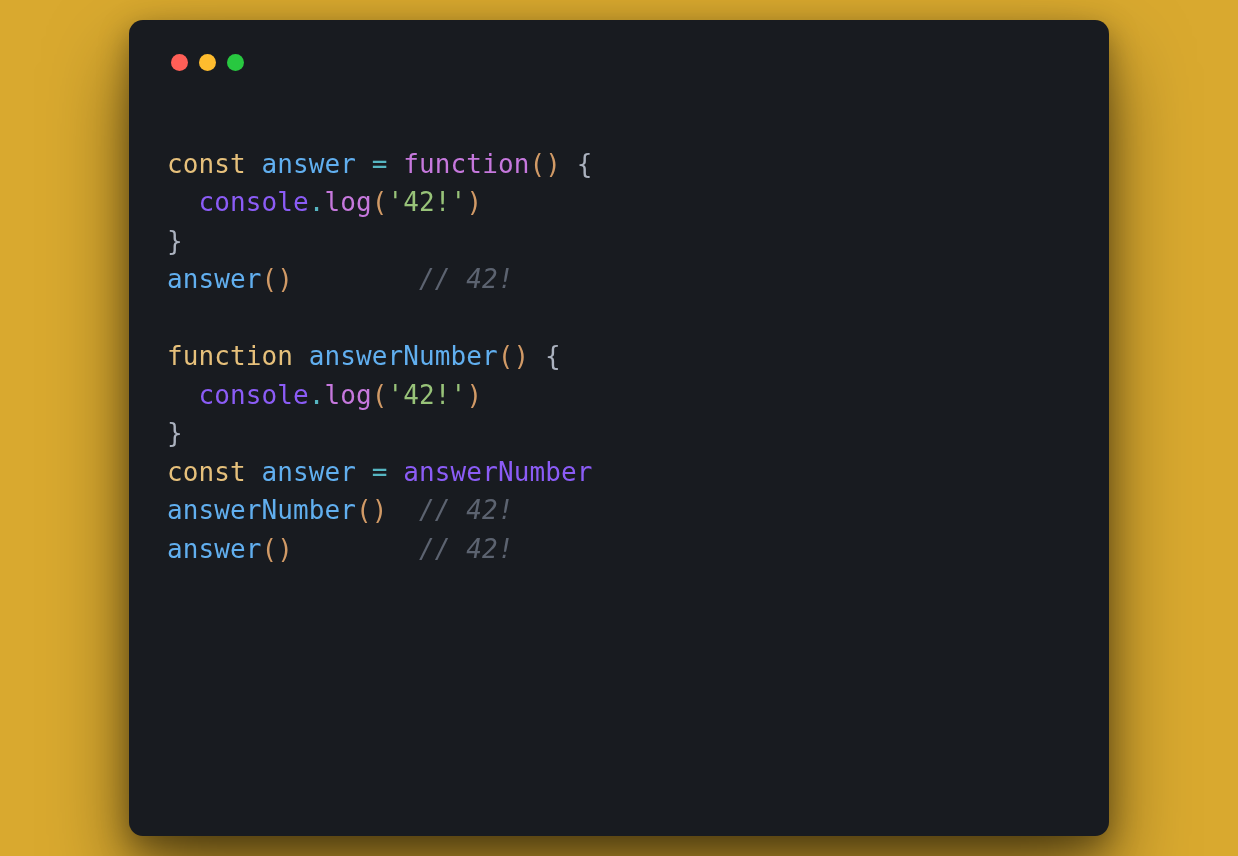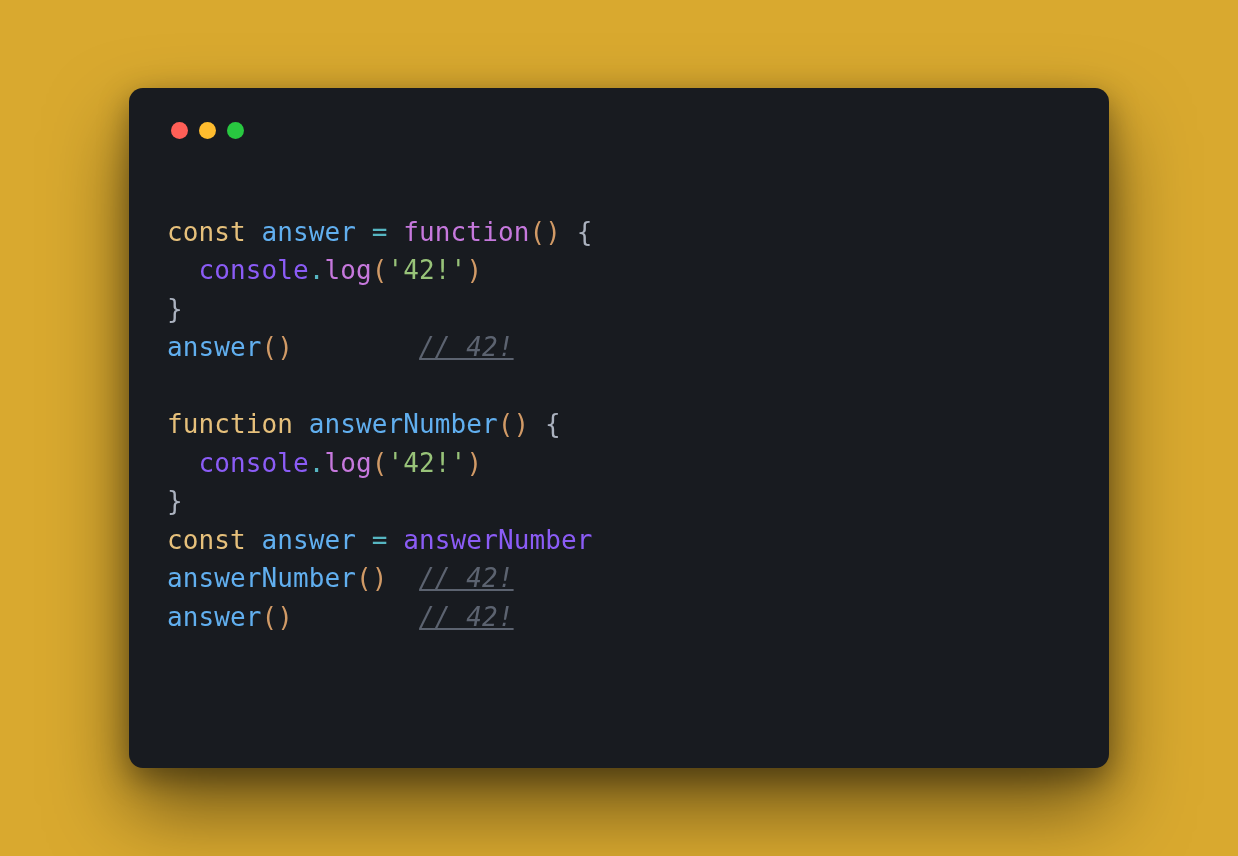--- a/index.html
+++ b/index.html
@@ -6,21 +6,21 @@
   html, body { width: 1238px; height: 856px; }
   body {
     background: #d9a92f;
     font-family: ui-monospace, SFMono-Regular, Menlo, Monaco, Consolas, monospace;
     display: flex;
     align-items: center;
     justify-content: center;
   }
   .window {
     width: 980px;
-    height: 680px;
+    height: 816px;
     background: #181b20;
     border-radius: 14px;
     box-shadow: 0 40px 80px rgba(0,0,0,0.5), 0 10px 30px rgba(0,0,0,0.35);
     padding: 30px 38px;
     position: relative;
   }
   .titlebar {
     display: flex;
     gap: 11px;
     align-items: center;
@@ -43,21 +43,21 @@
   }
   .tok-kw      { color: #e6c07b; }  
   .tok-kw2     { color: #c678dd; }  
   .tok-name    { color: #61afef; }  
   .tok-ident   { color: #8b5cf6; }  
   .tok-op      { color: #56b6c2; }  
   .tok-prop    { color: #c678dd; }  
   .tok-str     { color: #98c379; }  
   .tok-paren   { color: #d19a66; }  
   .tok-brace   { color: #abb2bf; }
-  .tok-comment { color: #5c6370; font-style: italic; text-decoration: underline; }
+  .tok-comment { color: #5c6370; font-style: italic; }
   .line { display: block; }
 </style>
 </head>
 <body>
 
 <div class="window">
   <div class="titlebar">
     <div class="dot red"></div>
     <div class="dot yellow"></div>
     <div class="dot green"></div>

